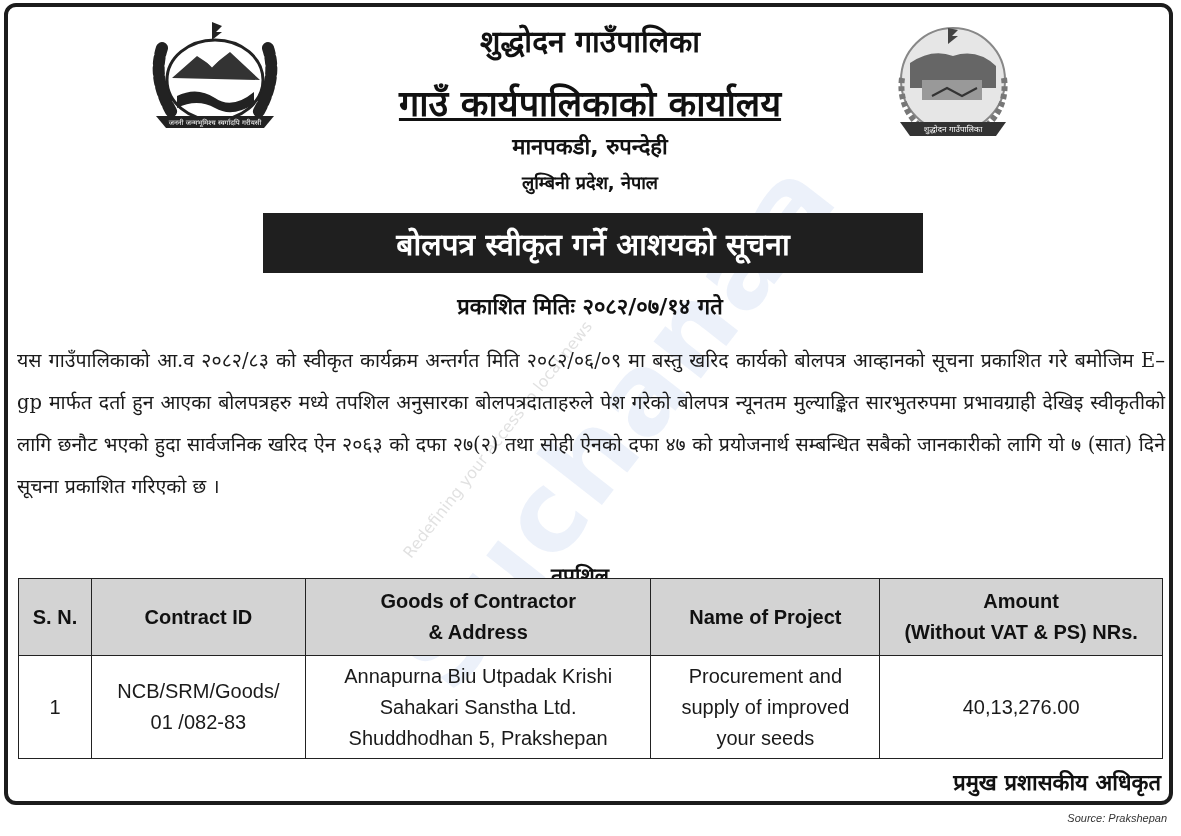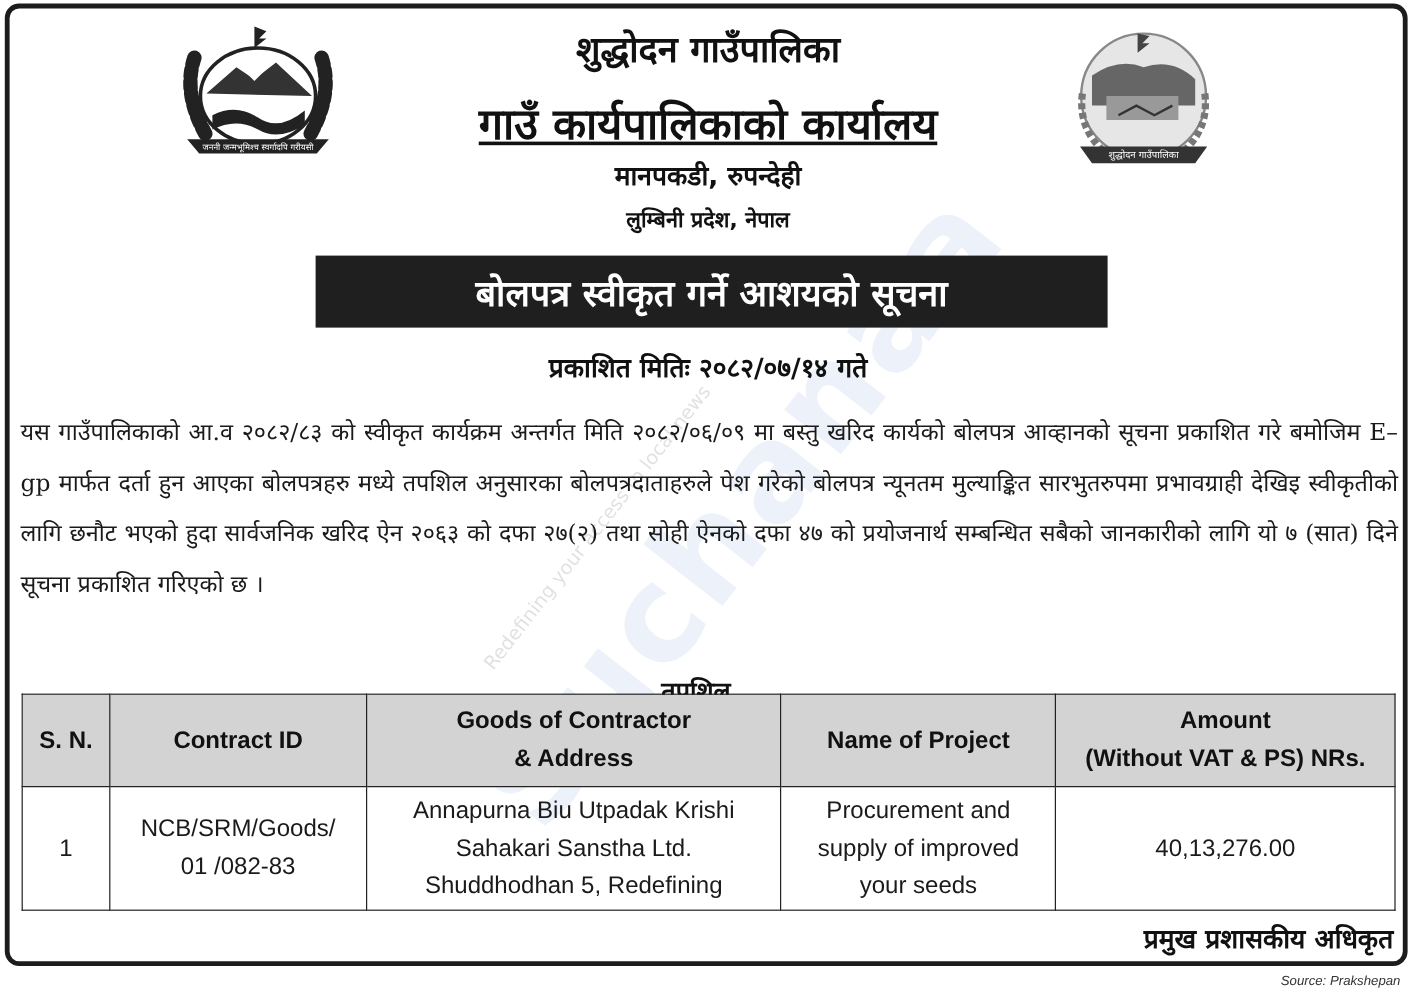--- a/index.html
+++ b/index.html
@@ -137,21 +137,21 @@
   <tbody>
     <tr>
       <td>1</td>
       <td>
         <span class="cell-line">NCB/SRM/Goods/</span>
         <span class="cell-line">01 /082-83</span>
       </td>
       <td>
         <span class="cell-line">Annapurna Biu Utpadak Krishi</span>
         <span class="cell-line">Sahakari  Sanstha Ltd.</span>
-        <span class="cell-line">Shuddhodhan 5, Redefining</span>
+        <span class="cell-line">Shuddhodhan 5, Prakshepan</span>
       </td>
       <td>
         <span class="cell-line">Procurement and</span>
         <span class="cell-line">supply of improved</span>
         <span class="cell-line">your seeds</span>
       </td>
       <td>40,13,276.00</td>
     </tr>
   </tbody>
 </table>

